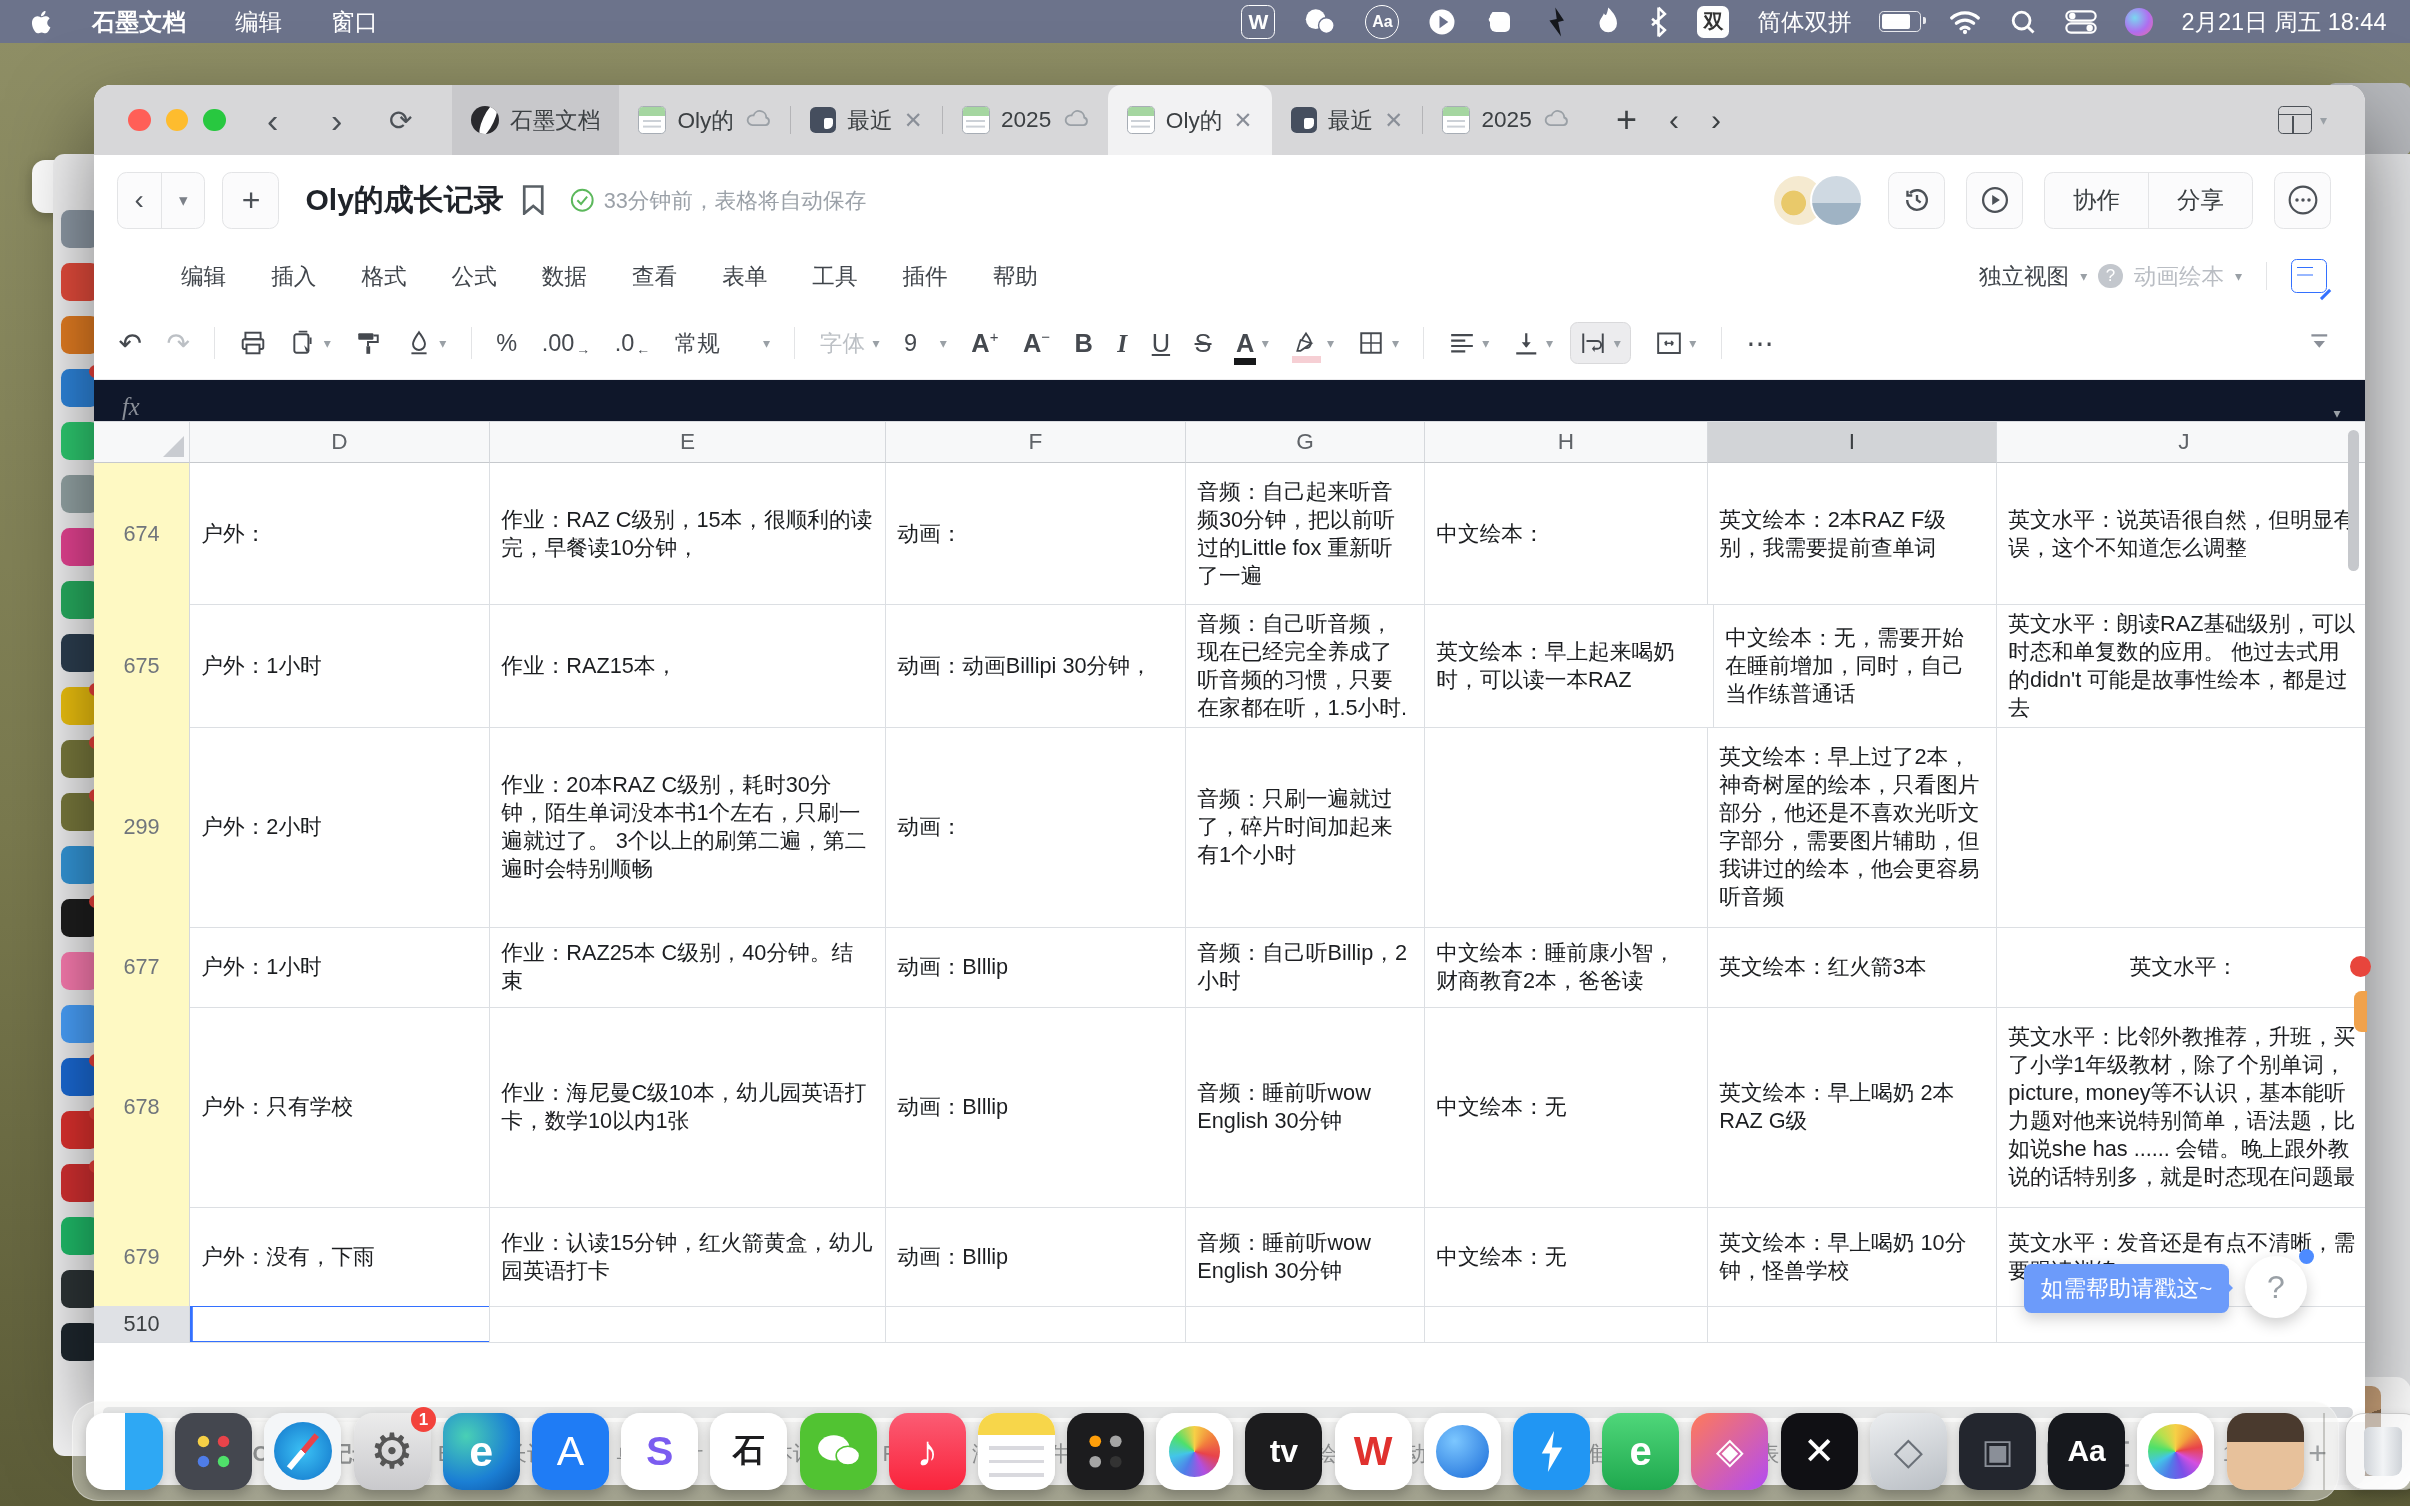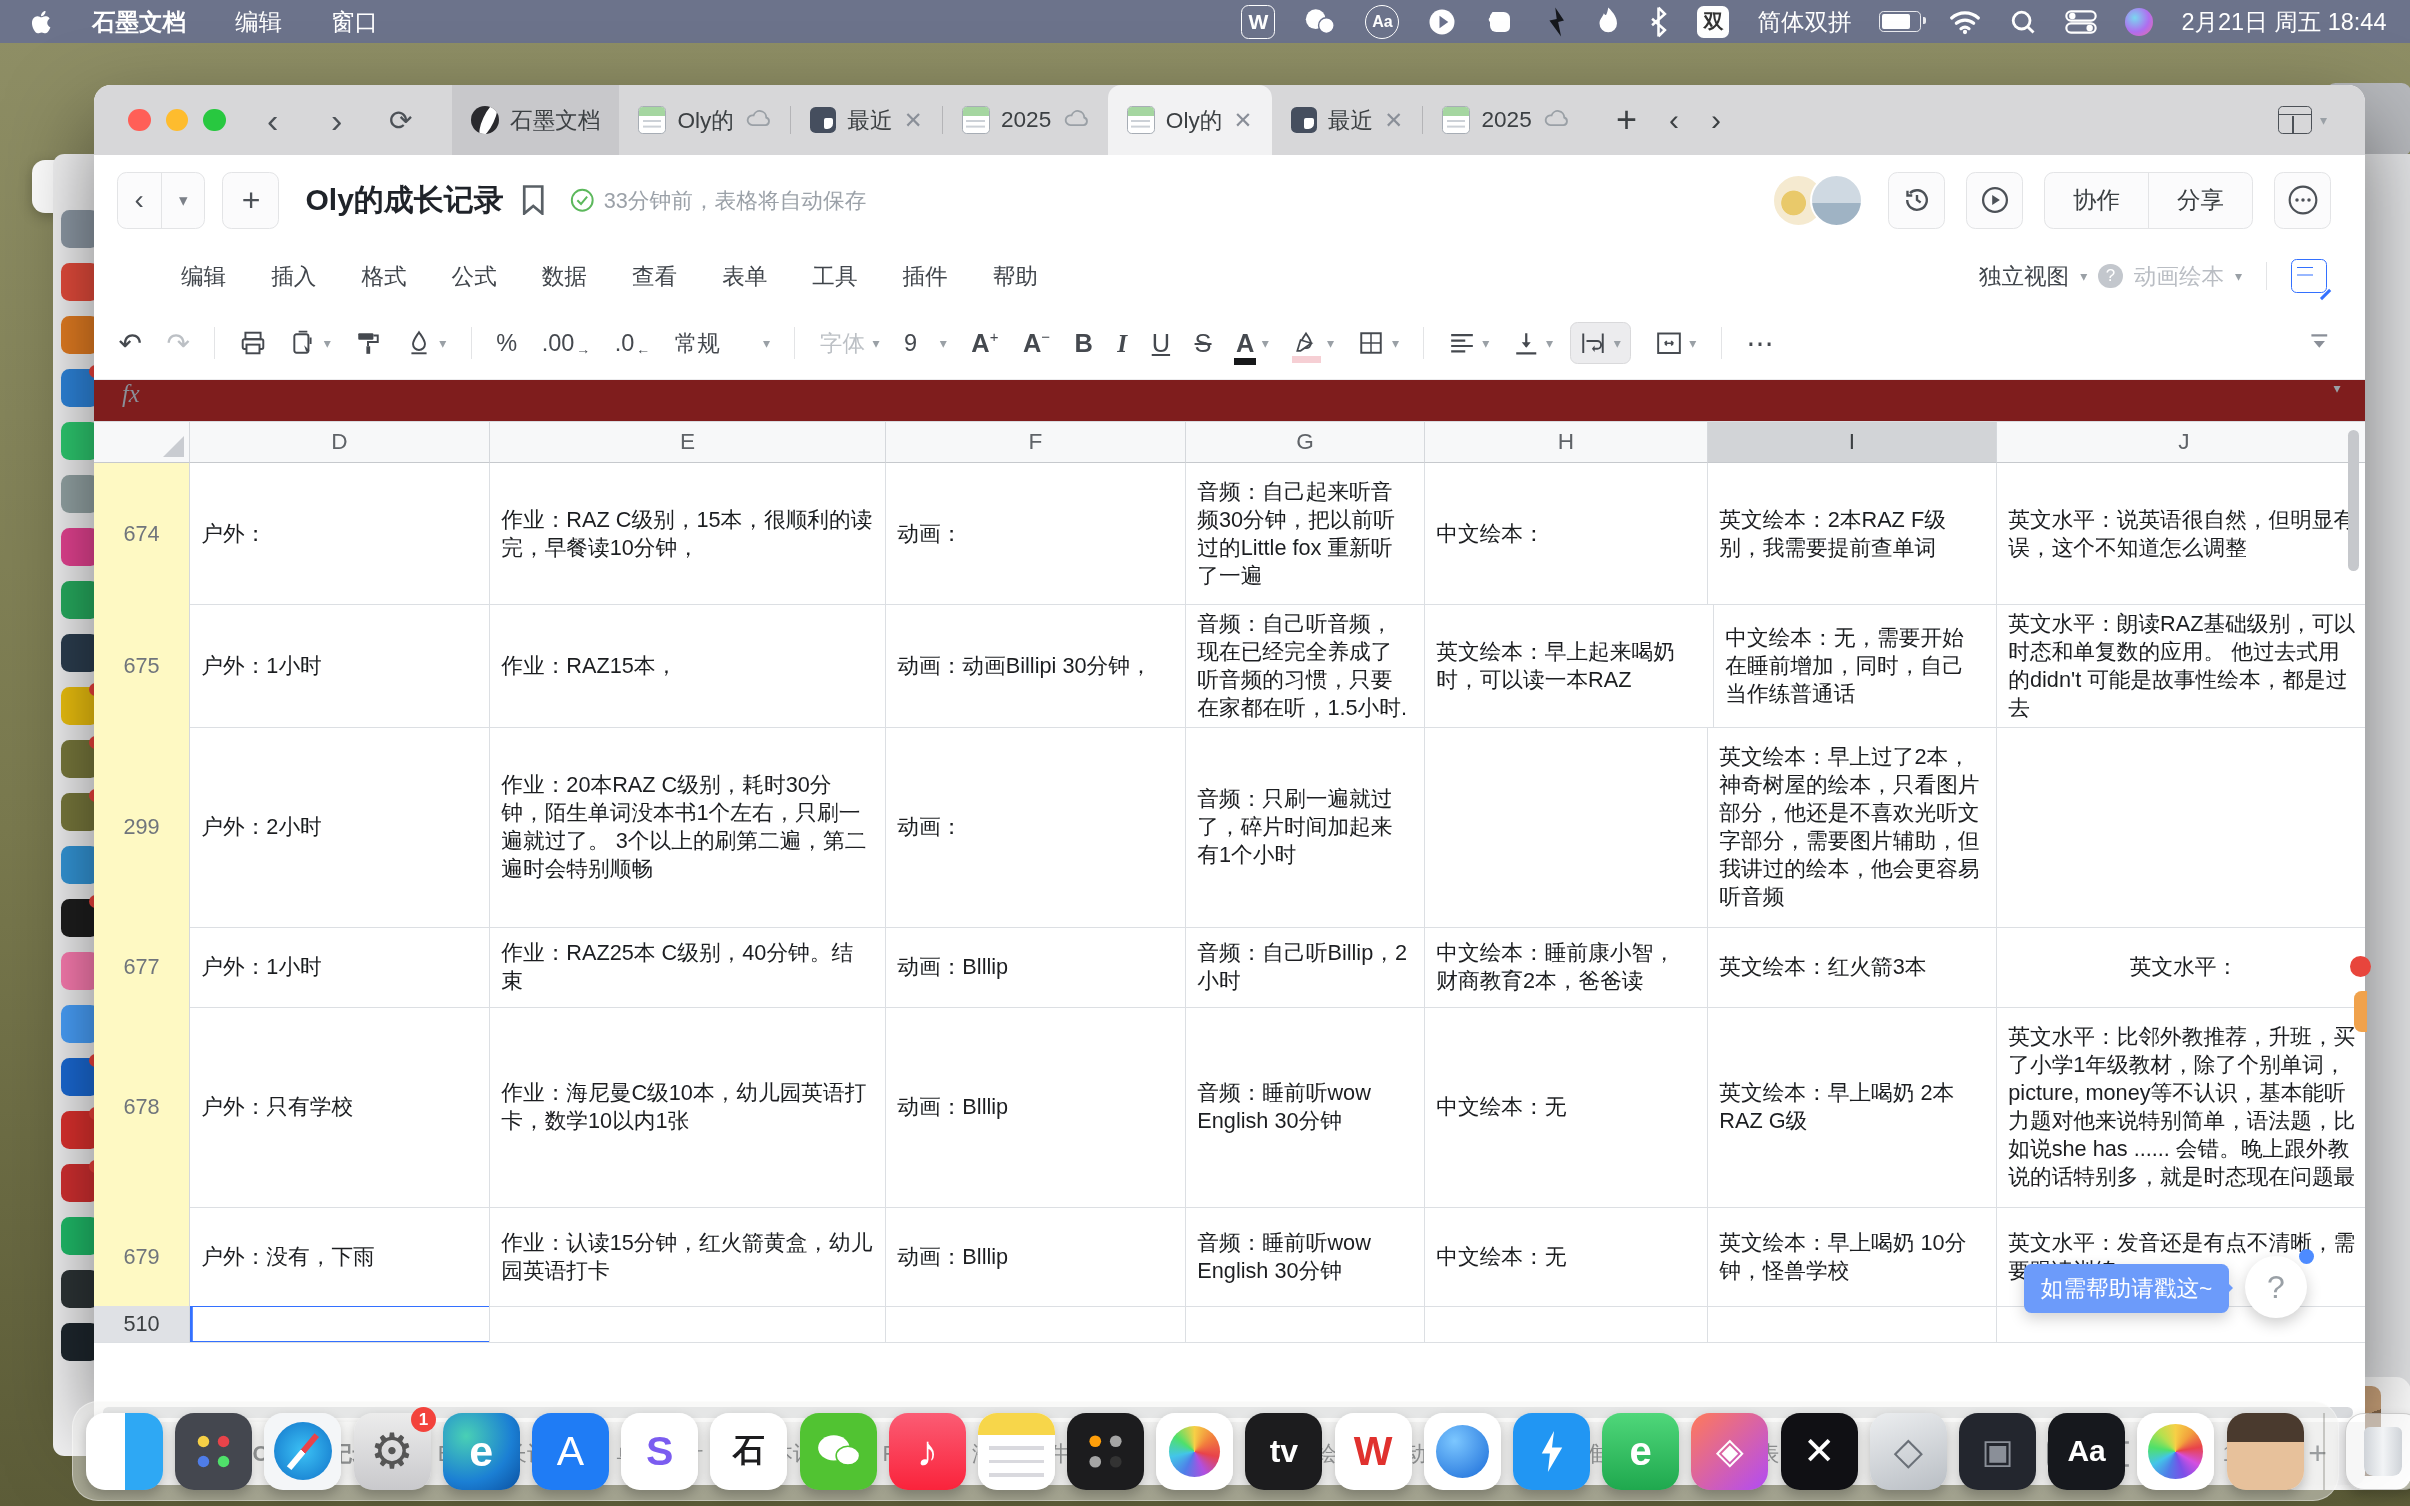--- a/index.html
+++ b/index.html
@@ -103,22 +103,22 @@
   .tbi svg{display:block;}
   .tbi .caret{margin-left:7.5px;}
   .tbi.active{background:#ececee;border:0.9px solid #d9d9db;border-radius:7.5px;padding:7.5px 9.4px;margin-left:17px;}
   .tdiv{width:0.9px;height:32px;background:#e3e4e6;margin-left:24.5px;flex:none;}
   .disabled{color:#bcc0c5;}
   .letter{font-weight:700;font-size:25.4px;}
   .u-bar{position:relative;}
   .u-bar::after{content:"";position:absolute;left:-1.9px;right:-1.9px;bottom:-7.5px;height:6.6px;background:#17181a;}
   .fill-bar::after{content:"";position:absolute;left:-1.9px;right:-1.9px;bottom:-7.5px;height:6.6px;background:#f6cfd4;}
   
-  #fxrow{left:0;top:294px;width:2271px;height:41px;background:#7f1d1d;border-top:0.9px solid #ececee;
-         border-bottom:1.9px solid #dadce0;display:flex;align-items:flex-start;}
+  #fxrow{left:0;top:294px;width:2271px;height:41px;background:#0f172a;border-top:0.9px solid #ececee;
+         border-bottom:1.9px solid #dadce0;display:flex;align-items:flex-end;}
   #fxrow .fx{font-style:italic;font-family:"Liberation Serif","DejaVu Serif",serif;color:#8a8f98;
              font-size:24.5px;margin-left:28px;}
   #fxrow .caret{margin-left:auto;margin-right:24.5px;}
   
   #grid{left:0;top:337px;width:2271px;height:1000px;background:#fff;overflow:hidden;}
   #grid-header{display:flex;height:41px;}
   .hcell{border-right:0.9px solid #d5d8dc;border-bottom:1.9px solid #c6c9cd;background:#f7f8f9;
          color:#5f6368;font-size:22.6px;display:flex;align-items:center;justify-content:center;flex:none;}
   .hcell.sel{background:#d2d4d7;color:#3c4043;}
   .hcorner{position:relative;background:#f7f8f9;border-right:0.9px solid #d5d8dc;border-bottom:1.9px solid #c6c9cd;flex:none;}

